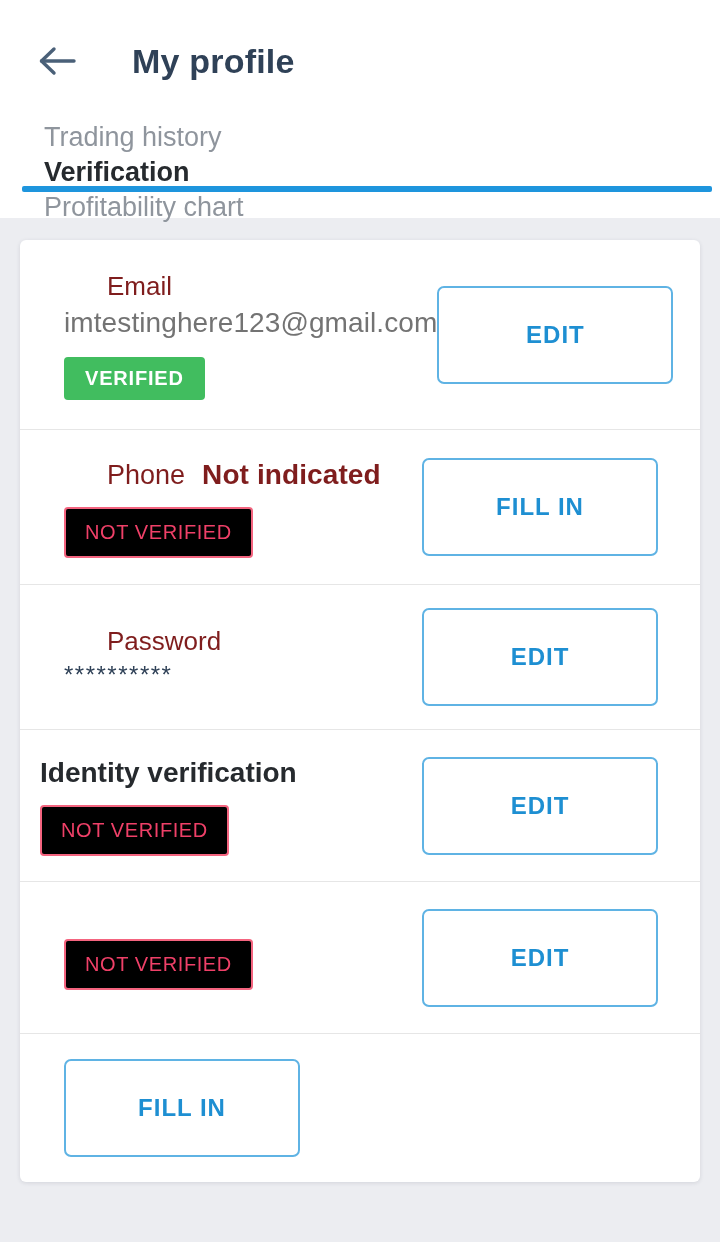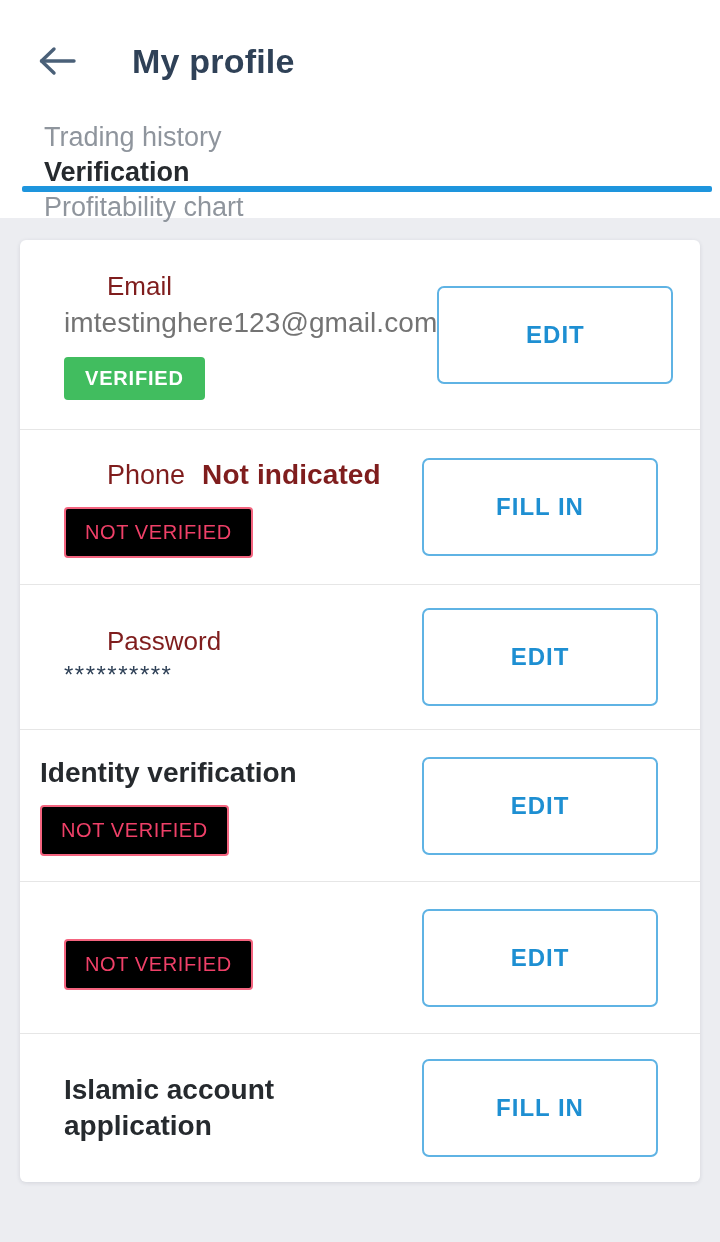--- a/index.html
+++ b/index.html
@@ -274,22 +274,19 @@
       </div>
 
       <div class="row row-addr">
         <div class="row-left">
           <div class="badge badge-notverified">NOT VERIFIED</div>
         </div>
         <div class="action-btn">EDIT</div>
       </div>
 
       <div class="row row-islamic">
-        <div class="row-left">
-          <div class="title-dark">Islamic account application</div>
-        </div>
         <div class="action-btn">FILL IN</div>
       </div>
 
     </div>
   </div>
 
 </div>
 
 </body></html>

